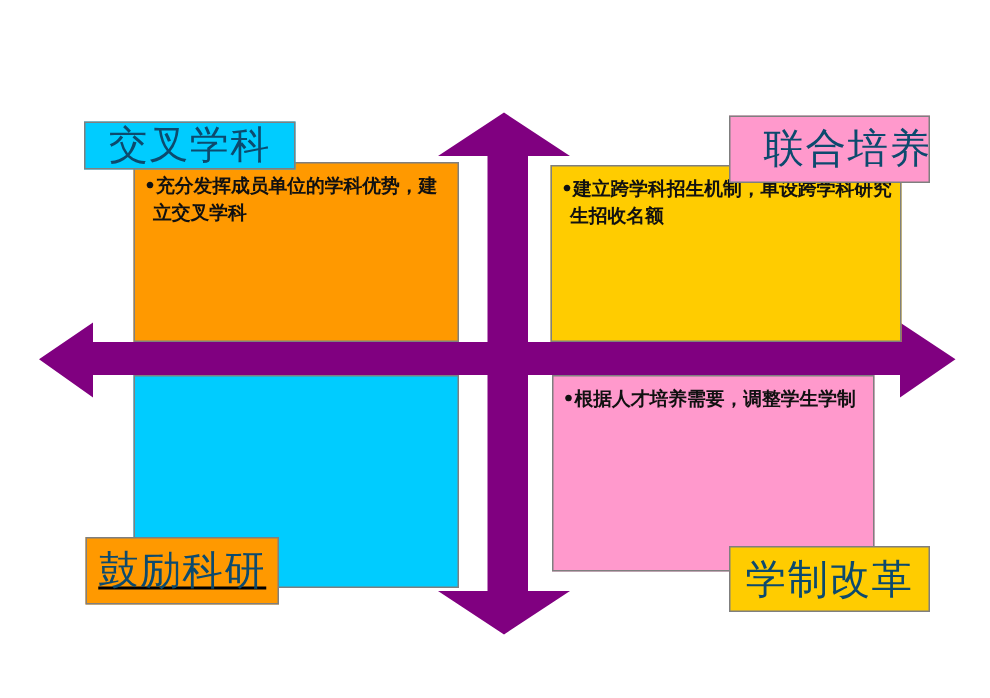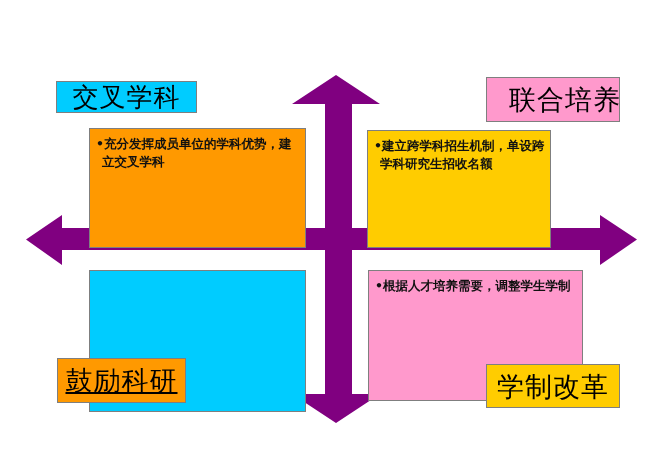--- a/index.html
+++ b/index.html
@@ -11,21 +11,20 @@
     font-family:"DejaVu Sans","Liberation Sans",sans-serif;
   }
   .arrows{position:absolute;left:0;top:0;width:660px;height:465px;}
 
   
   .box{
     position:absolute;
     box-sizing:border-box;
     border:1px solid #7f7f7f;
     padding:6px 5px 4px 6px;
-    margin-top:20px;
   }
   .box .bullets{margin:0;padding:0;list-style:none;}
   .box .bullets li{
     font-family:"DejaVu Sans","Liberation Sans",sans-serif;
     font-size:12.5px;
     font-weight:bold;
     line-height:1.42;
     color:#111111;
     text-indent:-6px;
     padding-left:6px;
@@ -36,29 +35,29 @@
   
   .label{
     position:absolute;
     box-sizing:border-box;
     border:1px solid #7f7f7f;
     display:flex;align-items:center;justify-content:center;
   }
   .label span{
     font-family:"DejaVu Serif","Liberation Serif",serif;
     font-size:27px;
-    color:#000000;
+    color:#0c4a6e;
     letter-spacing:1px;
     white-space:nowrap;
     line-height:1;
   }
 
   
   #box-tl{left:89px;top:108px;width:217px;height:120px;background:#FF9900;}
-  #box-tr{left:367px;top:110px;width:184px;height:118px;background:#FFCC00;}
+  #box-tr{left:367px;top:110px;width:234px;height:118px;background:#FFCC00;}
   #box-bl{left:89px;top:250px;width:217px;height:142px;background:#00CCFF;}
   #box-br{left:368px;top:250px;width:215px;height:131px;background:#FF99CC;}
 
   #label-tl{left:56px;top:81px;width:141px;height:32px;background:#00CCFF;}
   #label-tr{left:486px;top:77px;width:134px;height:45px;background:#FF99CC;padding-left:24px;}
   #label-bl{left:57px;top:358px;width:129px;height:45px;background:#FF9900;text-decoration:underline;}
   #label-br{left:486px;top:364px;width:134px;height:44px;background:#FFCC00;}
 
   #label-tl span{font-size:26px;}
 </style>

